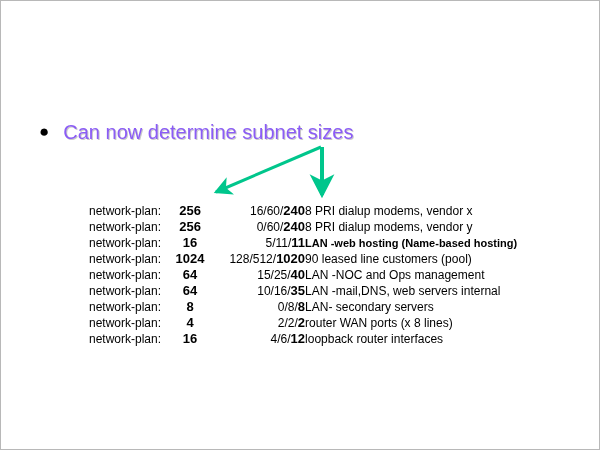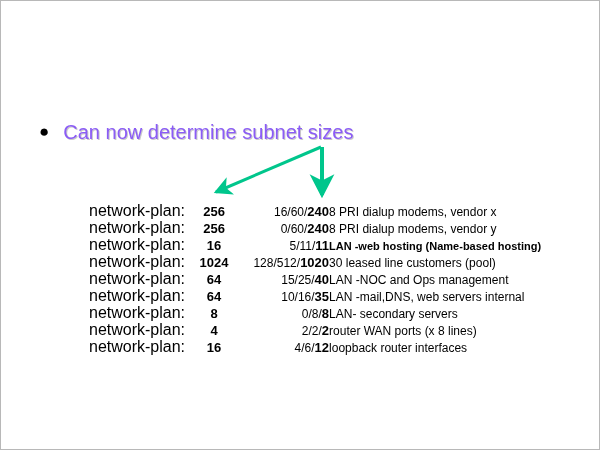--- a/index.html
+++ b/index.html
@@ -77,21 +77,21 @@
   }
   #plan-table td {
     padding: 0;
     vertical-align: baseline;
     color: #000000;
     white-space: nowrap;
     height: 16px;
     line-height: 16px;
   }
   td.c-label {
-    font-size: 16px;
+    font-size: 12px;
     padding-right: 26px;
   }
   td.c-size {
     font-size: 13px;
     font-weight: bold;
     text-align: center;
     width: 58px;
     padding-right: 22px;
   }
   td.c-alloc {
@@ -150,21 +150,21 @@
       <tr>
         <td class="c-label">network-plan:</td>
         <td class="c-size">16</td>
         <td class="c-alloc"><span>5/11/</span><b>11</b></td>
         <td class="c-desc small">LAN -web hosting (Name-based hosting)</td>
       </tr>
       <tr>
         <td class="c-label">network-plan:</td>
         <td class="c-size">1024</td>
         <td class="c-alloc"><span>128/512/</span><b>1020</b></td>
-        <td class="c-desc">30 leased line customers (pool)</td>
+        <td class="c-desc">90 leased line customers (pool)</td>
       </tr>
       <tr>
         <td class="c-label">network-plan:</td>
         <td class="c-size">64</td>
         <td class="c-alloc"><span>15/25/</span><b>40</b></td>
         <td class="c-desc">LAN -NOC and Ops management</td>
       </tr>
       <tr>
         <td class="c-label">network-plan:</td>
         <td class="c-size">64</td>

